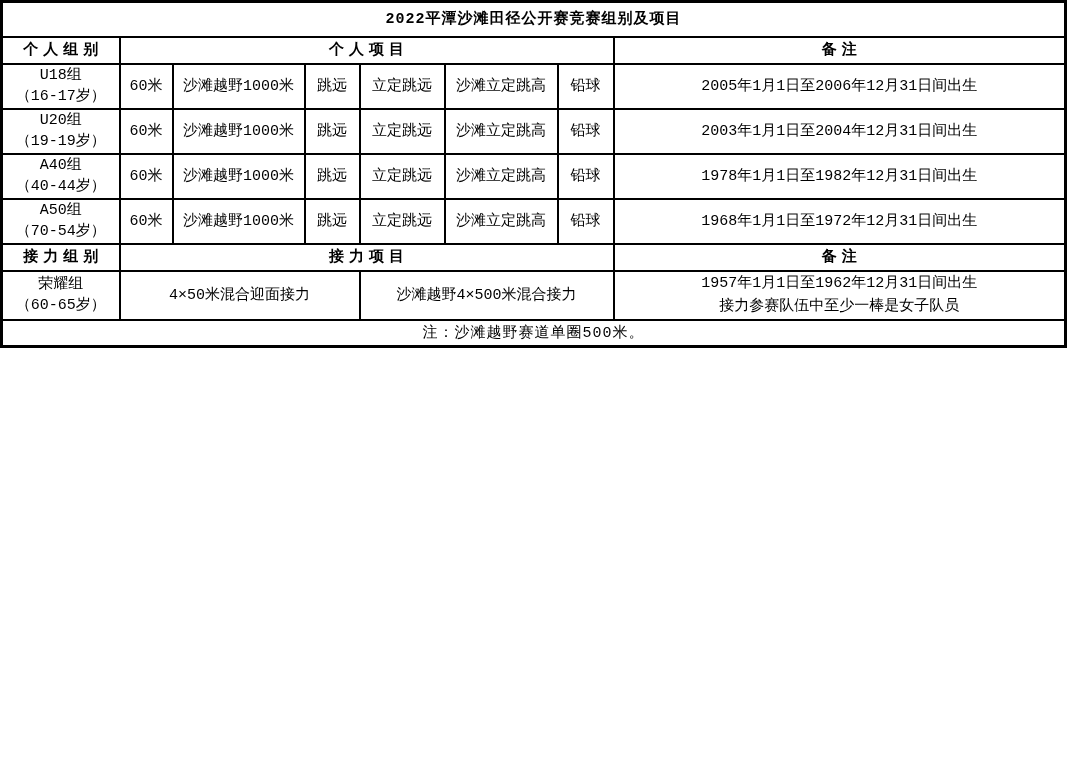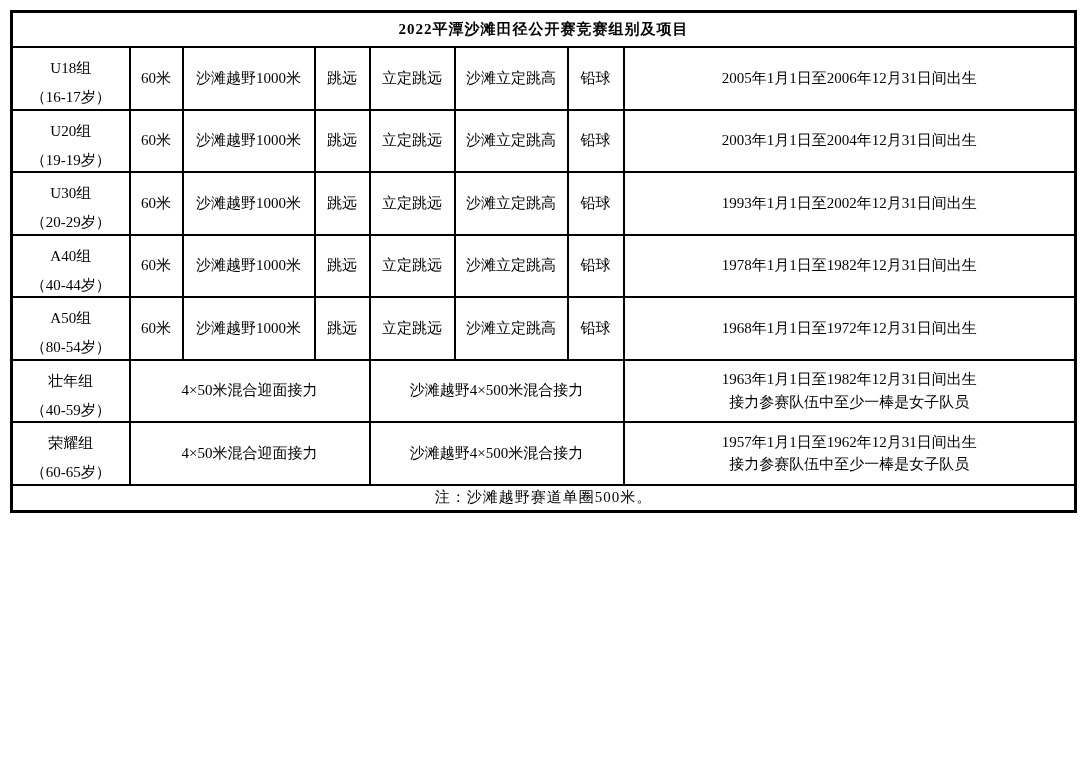--- a/index.html
+++ b/index.html
@@ -6,22 +6,22 @@
     margin: 0;
     padding: 0;
     background: #ffffff;
     width: 1080px;
   }
   .page {
     width: 1080px;
     height: 763px;
     background: #ffffff;
     box-sizing: border-box;
-    padding: 10px;
-    font-family: Liberation Serif, serif;
+    padding: 0;
+    font-family: Liberation Mono, monospace;
     color: #000000;
   }
   table.comp {
     border-collapse: collapse;
     table-layout: fixed;
     width: 1064px;
     border: 3px solid #000000;
     color: #000000;
   }
   table.comp td {
@@ -45,21 +45,21 @@
     font-weight: bold;
     letter-spacing: 5px;
     text-indent: 5px;
     height: 23px;
     padding: 0;
   }
   .thick-top td { border-top: 3px solid #000000; }
   .data-row td { height: 41px; }
   .relay-row td { height: 43px; }
   .family-row td { height: 42px; }
-  .group-cell div { line-height: 1.35; margin-top: 9px; }
+  .group-cell div { line-height: 1.35; }
   .two-line div { line-height: 1.5; }
   .family-remark {
     padding: 0 4px;
   }
   .family-remark div {
     text-align: justify;
     text-align-last: justify;
     line-height: 1.5;
   }
   .footer-row td {
@@ -80,20 +80,25 @@
         <col style="width:55px">
       <col style="width:85px">
         <col style="width:113px">
         <col style="width:56px">
         <col style="width:452px">
     </colgroup>
     <tbody id="table-body">
         <tr class="title-row">
           <td colspan="8">2022平潭沙滩田径公开赛竞赛组别及项目</td>
         </tr>
+        <tr class="section-header-row">
+          <td>个人组别</td>
+          <td colspan="6">个人项目</td>
+          <td>备注</td>
+        </tr>
         <tr class="data-row">
           <td class="group-cell">
             <div>U18组</div>
             <div>（16-17岁）</div>
           </td>
           <td>60米</td>
           <td>沙滩越野1000米</td>
           <td>跳远</td>
           <td>立定跳远</td>
           <td>沙滩立定跳高</td>
@@ -108,68 +113,48 @@
           <td>60米</td>
           <td>沙滩越野1000米</td>
           <td>跳远</td>
           <td>立定跳远</td>
           <td>沙滩立定跳高</td>
           <td>铅球</td>
           <td>2003年1月1日至2004年12月31日间出生</td>
         </tr>
         <tr class="data-row">
           <td class="group-cell">
-            <div>U30组</div>
-            <div>（20-29岁）</div>
-          </td>
-          <td>60米</td>
-          <td>沙滩越野1000米</td>
-          <td>跳远</td>
-          <td>立定跳远</td>
-          <td>沙滩立定跳高</td>
-          <td>铅球</td>
-          <td>1993年1月1日至2002年12月31日间出生</td>
-        </tr>
-        <tr class="data-row">
-          <td class="group-cell">
             <div>A40组</div>
             <div>（40-44岁）</div>
           </td>
           <td>60米</td>
           <td>沙滩越野1000米</td>
           <td>跳远</td>
           <td>立定跳远</td>
           <td>沙滩立定跳高</td>
           <td>铅球</td>
           <td>1978年1月1日至1982年12月31日间出生</td>
         </tr>
         <tr class="data-row">
           <td class="group-cell">
             <div>A50组</div>
-            <div>（80-54岁）</div>
+            <div>（70-54岁）</div>
           </td>
           <td>60米</td>
           <td>沙滩越野1000米</td>
           <td>跳远</td>
           <td>立定跳远</td>
           <td>沙滩立定跳高</td>
           <td>铅球</td>
           <td>1968年1月1日至1972年12月31日间出生</td>
         </tr>
-        <tr class="relay-row">
-          <td class="group-cell">
-            <div>壮年组</div>
-            <div>（40-59岁）</div>
-          </td>
-          <td colspan="3">4×50米混合迎面接力</td>
-          <td colspan="3">沙滩越野4×500米混合接力</td>
-          <td class="two-line">
-            <div>1963年1月1日至1982年12月31日间出生</div>
-            <div>接力参赛队伍中至少一棒是女子队员</div>
-          </td>
+        <tr class="section-header-row thick-top">
+          <td>接力组别</td>
+          <td colspan="6">接力项目</td>
+          <td>备注</td>
         </tr>
         <tr class="relay-row">
           <td class="group-cell">
             <div>荣耀组</div>
             <div>（60-65岁）</div>
           </td>
           <td colspan="3">4×50米混合迎面接力</td>
           <td colspan="3">沙滩越野4×500米混合接力</td>
           <td class="two-line">
             <div>1957年1月1日至1962年12月31日间出生</div>

